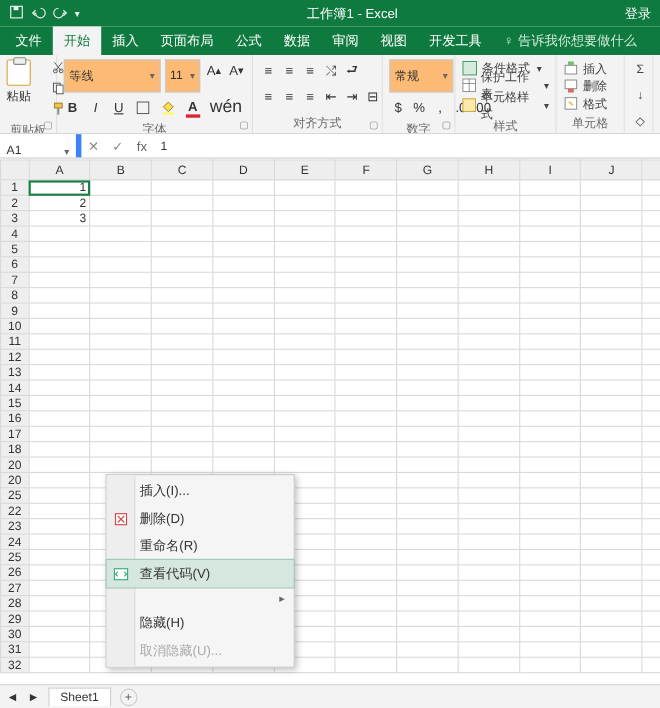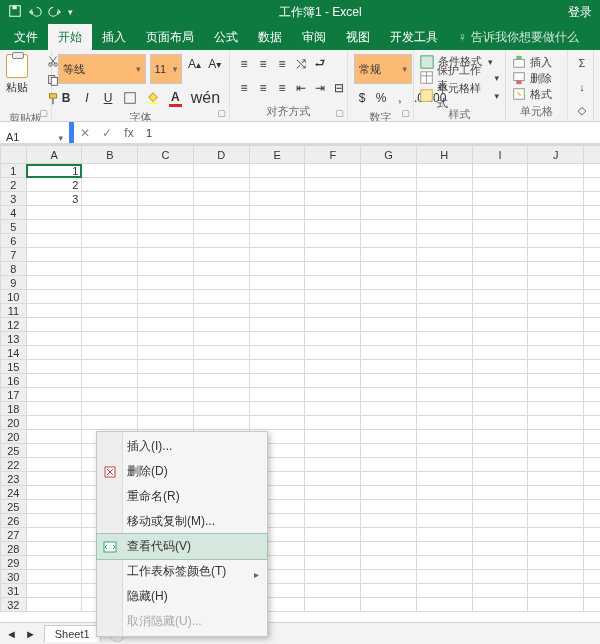--- a/index.html
+++ b/index.html
@@ -780,34 +780,30 @@
         <svg viewBox="0 0 16 16">
           <rect x="3" y="3" width="10" height="10" fill="#fff" stroke="#c44"></rect>
           <path d="M5 5l6 6M11 5l-6 6" stroke="#c44"></path>
         </svg>
       </span>
       <span>删除(D)</span>
     </div>
   <div class="mi">
       <span>重命名(R)</span>
     </div>
-  <div class="mi">
-      <span>移动或复制(M)...</span>
-    </div>
   <div class="mi hover">
       <span class="mic">
         <svg viewBox="0 0 16 16">
           <rect x="2" y="3" width="12" height="10" fill="#fff" stroke="#3a7"></rect>
           <path d="M5 6l-2 2 2 2M11 6l2 2-2 2" stroke="#3a7" fill="none"></path>
         </svg>
       </span>
       <span>查看代码(V)</span>
     </div>
   <div class="mi">
-      <span>工作表标签颜色(T)</span>
       <span class="arrow">▸</span>
     </div>
   <div class="mi">
       <span>隐藏(H)</span>
     </div>
   <div class="mi disabled">
       <span>取消隐藏(U)...</span>
     </div>
 
 </div>

